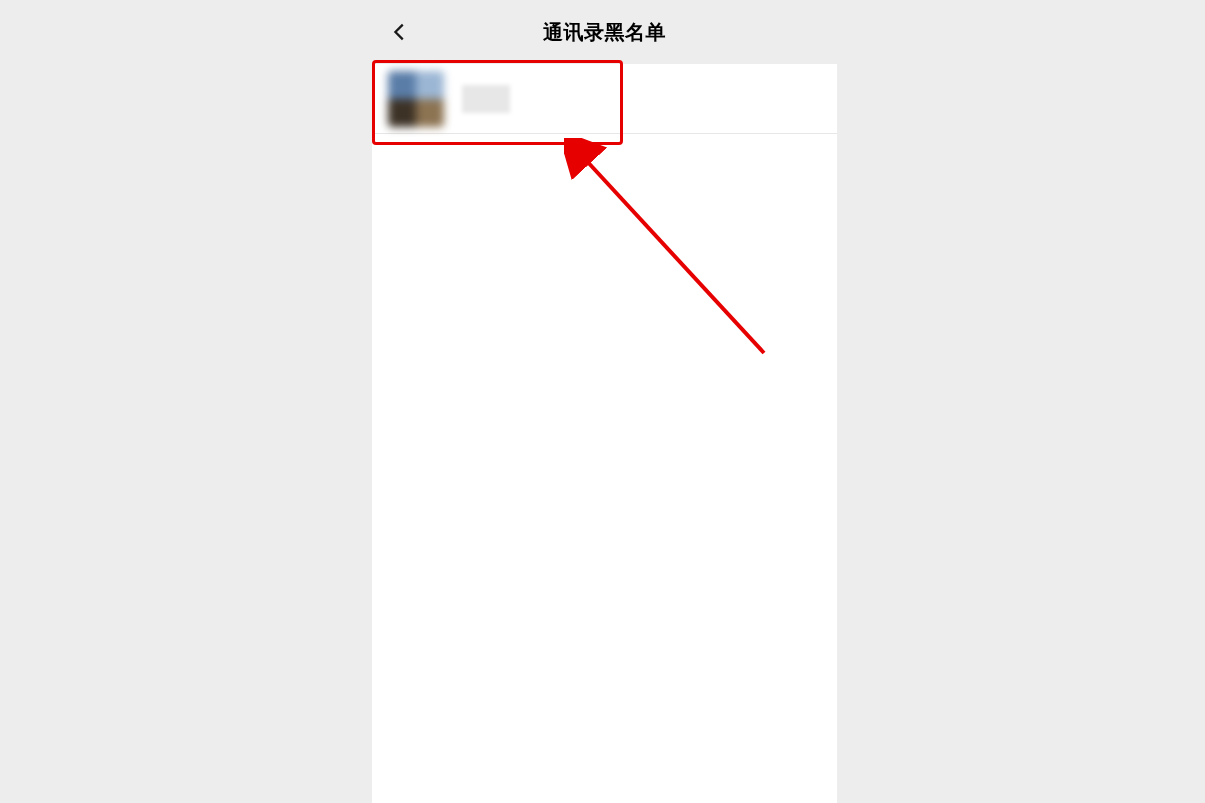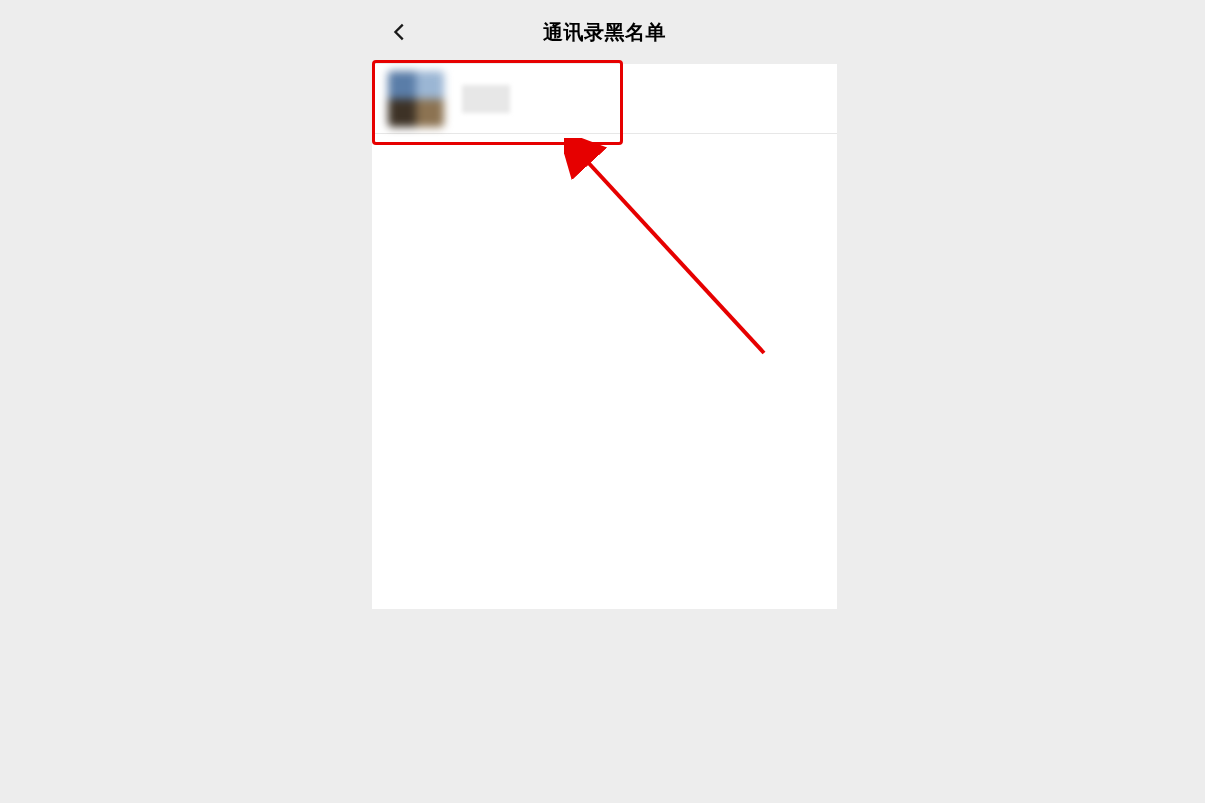--- a/index.html
+++ b/index.html
@@ -13,21 +13,21 @@
       width: 1205px;
       height: 803px;
       position: relative;
       overflow: hidden;
     }
     .phone-screen {
       position: absolute;
       left: 372px;
       top: 0;
       width: 465px;
-      height: 609px;
+      height: 803px;
       background: #fff;
     }
     .header {
       width: 100%;
       height: 64px;
       background: #ededed;
       position: relative;
       display: flex;
       align-items: center;
       justify-content: center;

